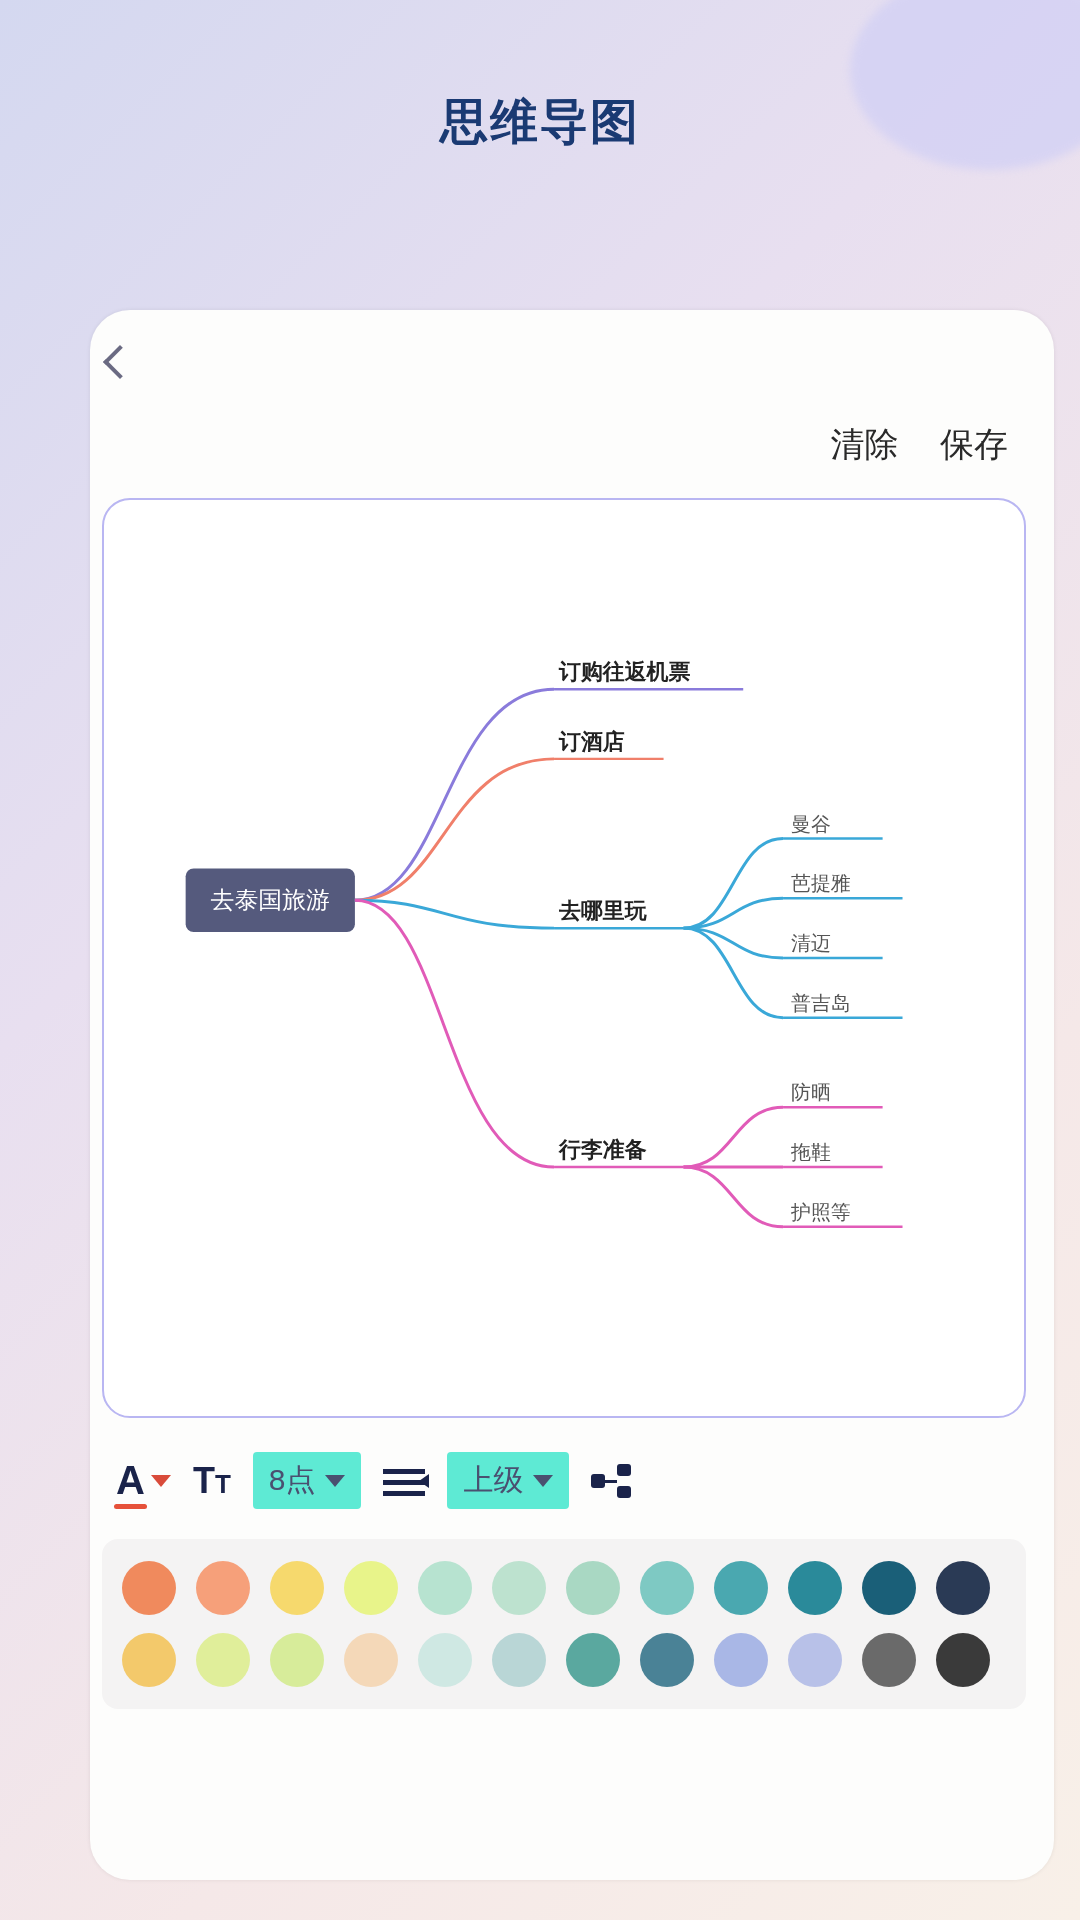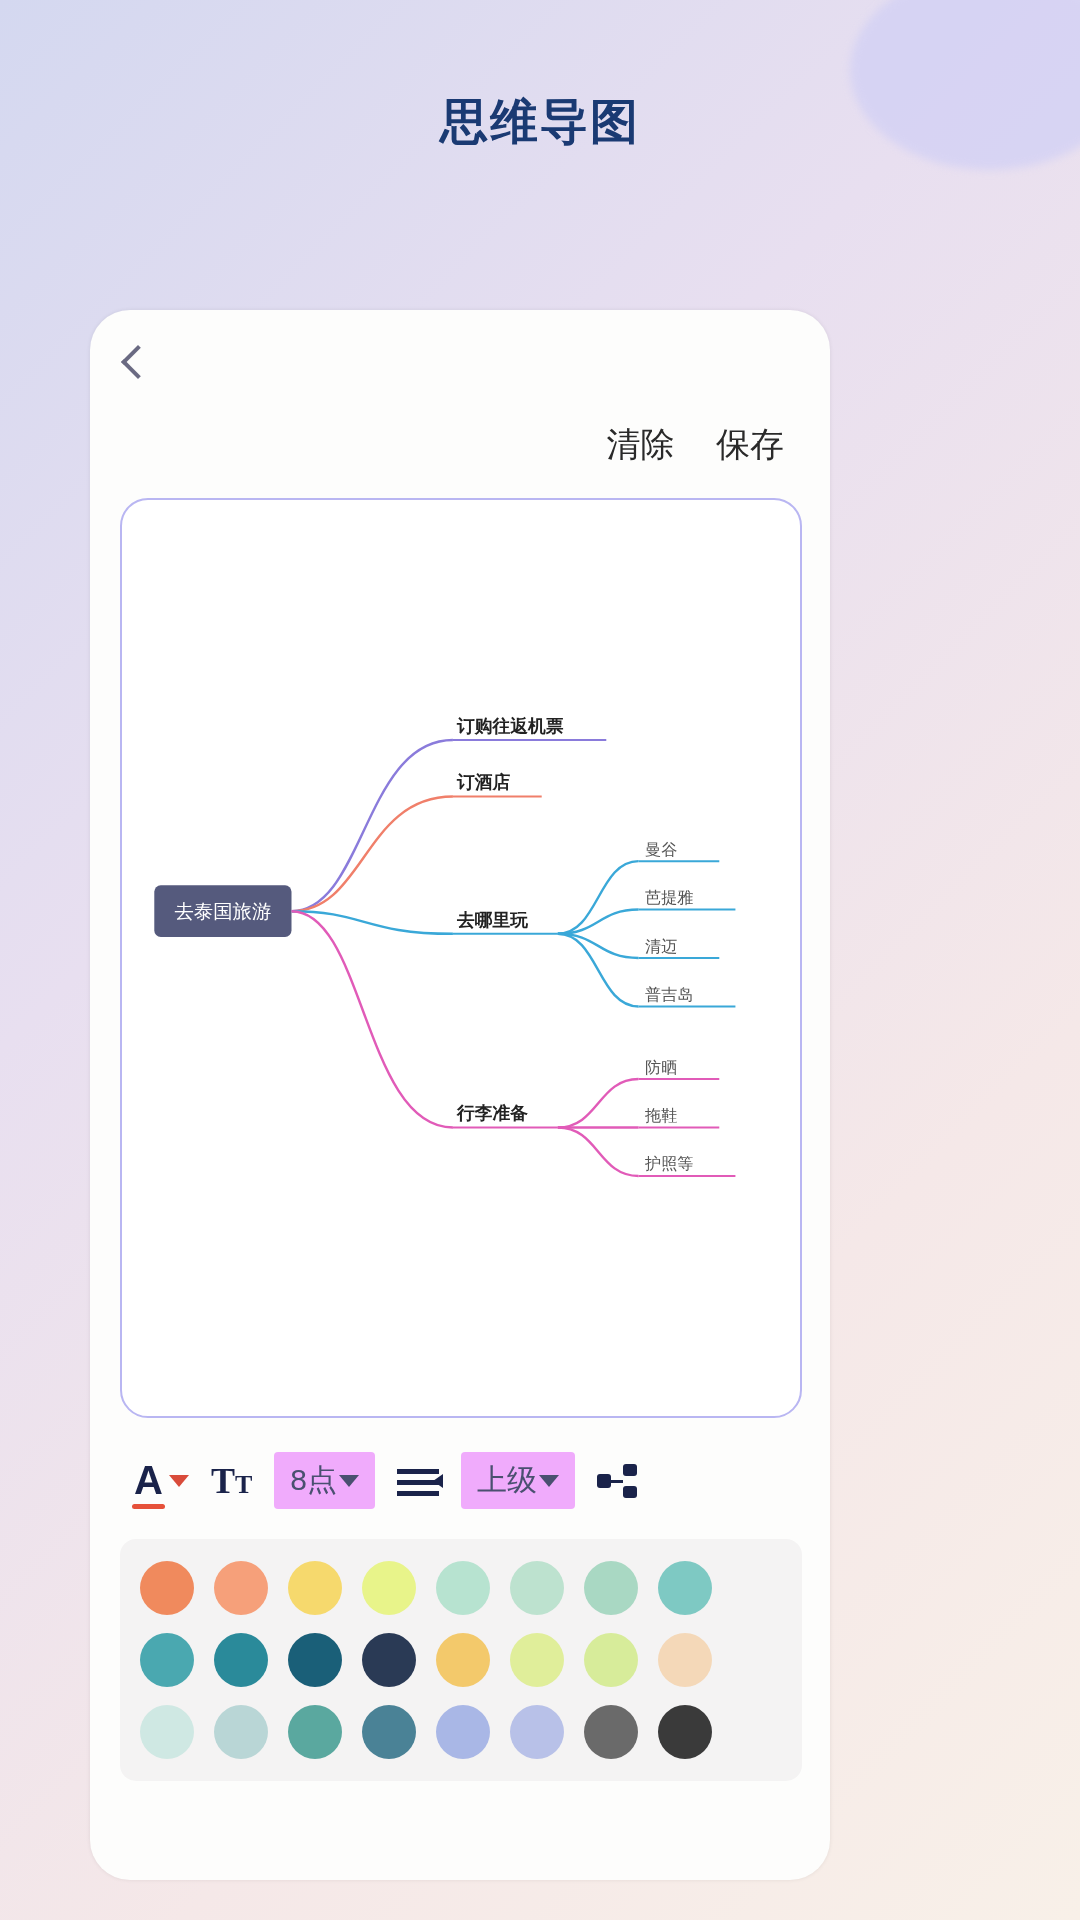--- a/index.html
+++ b/index.html
@@ -25,25 +25,25 @@
     color: #1a3a73;
     font-weight: 900;
     padding-top: 90px;
     letter-spacing: 2px;
   }
   .headline .h1 { font-size: 48px; margin-bottom: 38px; }
   .headline .h2 { font-size: 48px; }
   .phone {
     position: absolute;
     left: 90px; top: 310px;
-    width: 740px; height: 1570px;
+    width: 964px; height: 1570px;
     background: #fdfdfc;
     border-radius: 40px;
     box-shadow: 0 0 4px rgba(0,0,0,.08);
-    padding: 40px 28px 0 30px;
+    padding: 40px 28px 0 12px;
   }
   .back-row { height: 48px; }
   .back-chevron {
     width: 24px; height: 24px;
     border-left: 4px solid #6a6a82;
     border-bottom: 4px solid #6a6a82;
     transform: rotate(45deg);
     margin-left: 6px;
   }
   .actions {
@@ -75,34 +75,34 @@
     display:flex;
     align-items:center;
     gap: 22px;
     padding: 34px 10px 0 14px;
     font-size: 30px;
     color:#1a234a;
     font-weight:600;
   }
   .tb-btn { display:flex; align-items:center; gap:6px; cursor:pointer; }
   .sel {
-    background:#f0abfc;
+    background:#5eead4;
     padding: 8px 16px;
     border-radius:4px;
-    display:flex; align-items:center; gap:2px;
+    display:flex; align-items:center; gap:10px;
     color:#4a5070;
     font-weight:500;
   }
   .caret {
     width:0;height:0;border-left:10px solid transparent;border-right:10px solid transparent;border-top:12px solid #4a5070;
   }
   .caret.red { border-top-color:#d94b3a; }
   .icon-A { position:relative; font-size:40px; font-weight:900; color:#1a234a; }
   .icon-A::after{content:"";position:absolute;left:-2px;right:-2px;bottom:-6px;height:5px;background:#e6513a;border-radius:3px;}
-  .icon-Tt { font-family: Liberation Serif, serif; font-size:36px; font-weight:600; }
+  .icon-Tt { font-family: Liberation Sans, sans-serif; font-size:36px; font-weight:600; }
   .icon-Tt .sm{ font-size:26px; }
   .icon-align { display:inline-block; position:relative; width:42px; height:32px; }
   .icon-align::before{content:"";position:absolute;left:0;top:4px;width:42px;height:5px;background:#1a234a;box-shadow:0 11px 0 #1a234a,0 22px 0 #1a234a;}
   .icon-align::after{content:"";position:absolute;right:-4px;top:9px;width:0;height:0;border-top:7px solid transparent;border-bottom:7px solid transparent;border-right:10px solid #1a234a;}
   .icon-nodes { position:relative; width:40px; height:34px; }
   .icon-nodes .b{position:absolute;background:#1a234a;border-radius:3px;}
   .icon-nodes .b1{left:0;top:10px;width:14px;height:14px;}
   .icon-nodes .b2{right:0;top:0;width:14px;height:12px;}
   .icon-nodes .b3{right:0;bottom:0;width:14px;height:12px;}
   .icon-nodes::before{content:"";position:absolute;left:14px;top:16px;width:12px;height:3px;background:#1a234a;}

